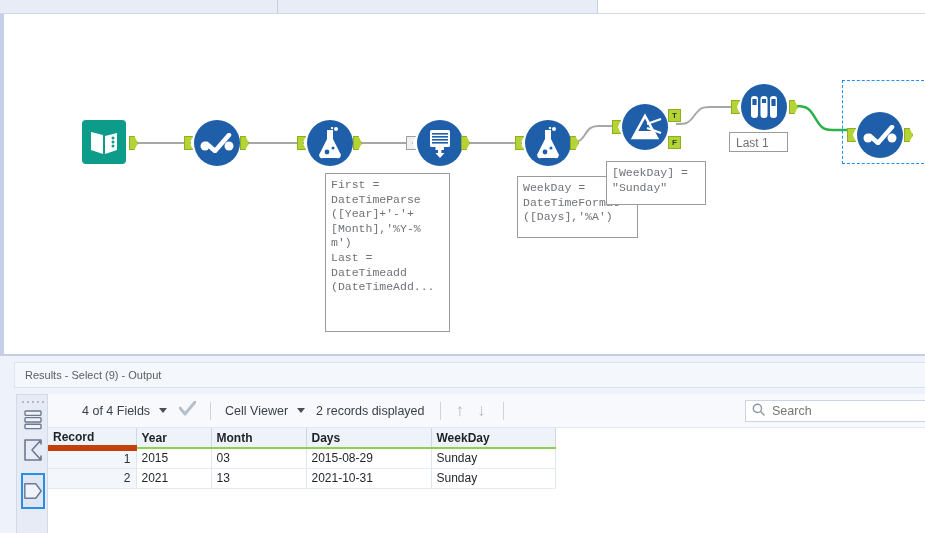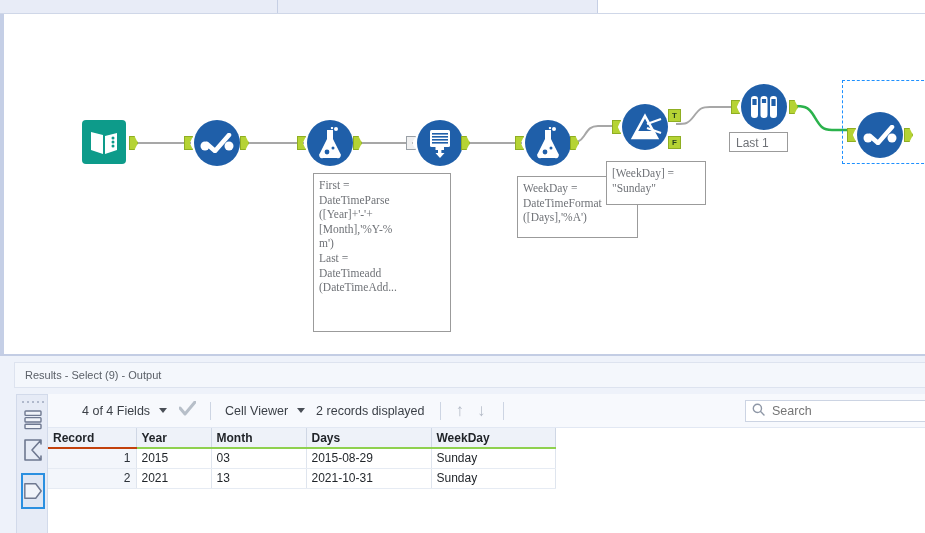--- a/index.html
+++ b/index.html
@@ -118,21 +118,21 @@
   }
 
   
   .annot {
     position: absolute;
     background: #ffffff;
     border: 1px solid #9b9b9b;
     color: #6f7277;
     font-size: 11.5px;
     line-height: 14.6px;
-    font-family: Liberation Serif, serif;
+    font-family: Liberation Mono, monospace;
     padding: 4px 5px 3px 5px;
     box-sizing: border-box;
     white-space: pre-wrap;
     word-break: break-word;
   }
   .node-label {
     position: absolute;
     background: #ffffff;
     border: 1px solid #9b9b9b;
     color: #6f7277;
@@ -256,21 +256,21 @@
     font-size: 12px; font-weight: bold; color: #1f2328;
     background: #eef2f9;
     border-right: 1px solid #cfd7e5;
     border-bottom: 2px solid #8fd14f;
     height: 20px;
     text-align: left;
     padding: 0 5px;
     box-sizing: border-box;
   }
   table.data th.rec-col {
-    border-bottom: 2px solid #c2410c;
+    border-bottom: 6px solid #c2410c;
     text-align: left;
   }
   table.data td {
     font-size: 12px; color: #1f2328;
     border-right: 1px solid #dfe5ee;
     border-bottom: 1px solid #e6ebf3;
     height: 20px;
     padding: 0 5px;
     box-sizing: border-box;
     background: #ffffff;
@@ -436,21 +436,21 @@
       <div class="node-circle">
         <svg width="34" height="20" viewBox="0 0 34 20">
           <circle cx="5" cy="13" r="4.5" fill="#ffffff"></circle>
           <circle cx="29" cy="13" r="4.5" fill="#ffffff"></circle>
           <path d="M7,11 L15,18 L29,2" stroke="#ffffff" stroke-width="4.5" fill="none" stroke-linecap="round" stroke-linejoin="round"></path>
         </svg>
       </div>
     </div>
     <div class="anchor anchor-out" style="left:900px; top:114px;"></div>
 
-    <div class="annot" style="left:309px; top:159px; width:138px; height:159px;">First =
+    <div class="annot" style="left:321px; top:159px; width:125px; height:159px;">First =
 DateTimeParse
 ([Year]+'-'+
 [Month],'%Y-%
 m')
 Last =
 DateTimeadd
 (DateTimeAdd...</div>
 
     <div class="annot" style="left:513px; top:162px; width:121px; height:62px;">WeekDay =
 DateTimeFormat

